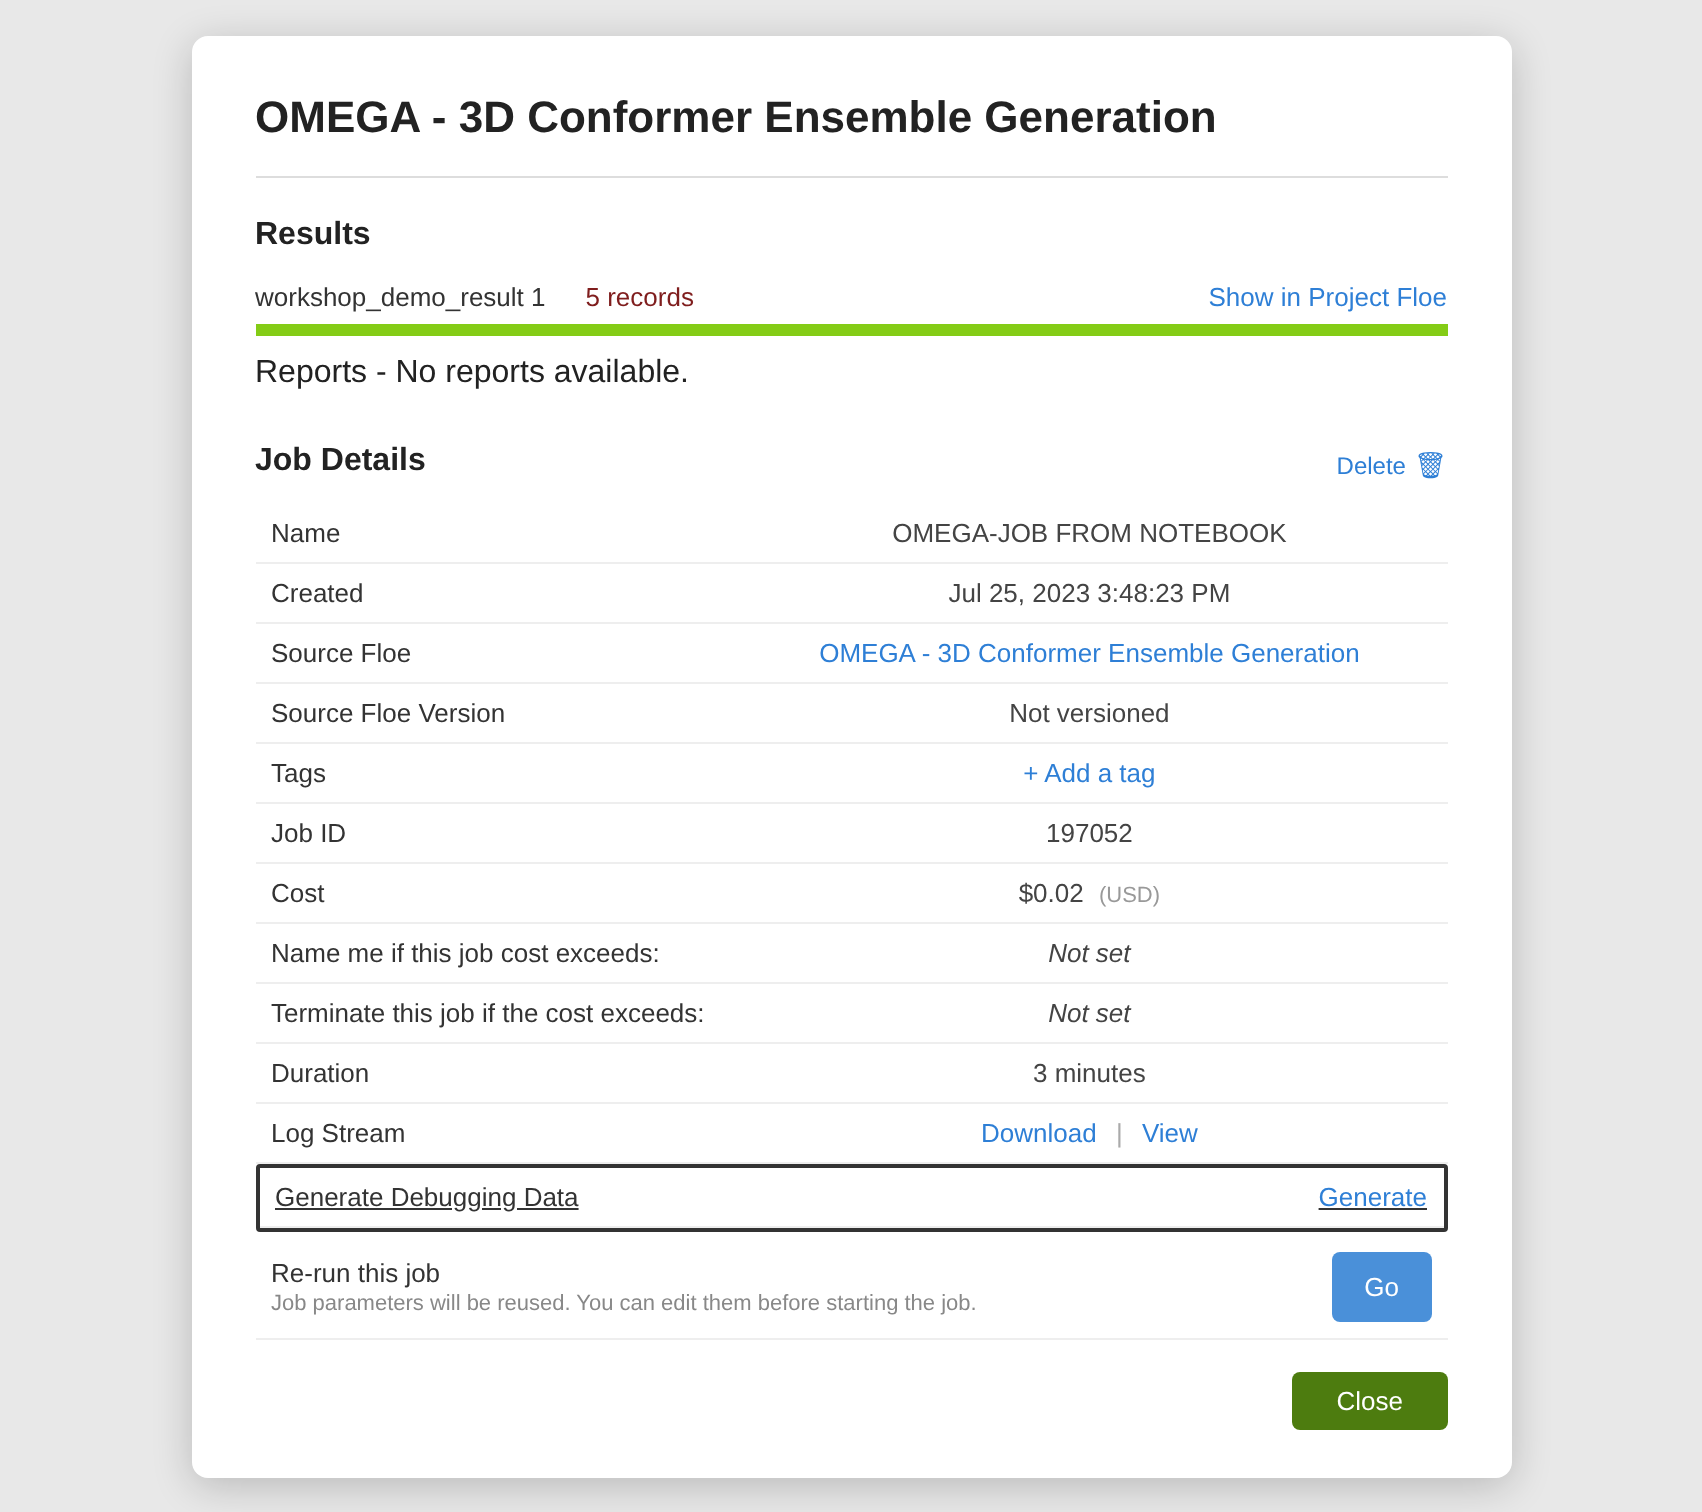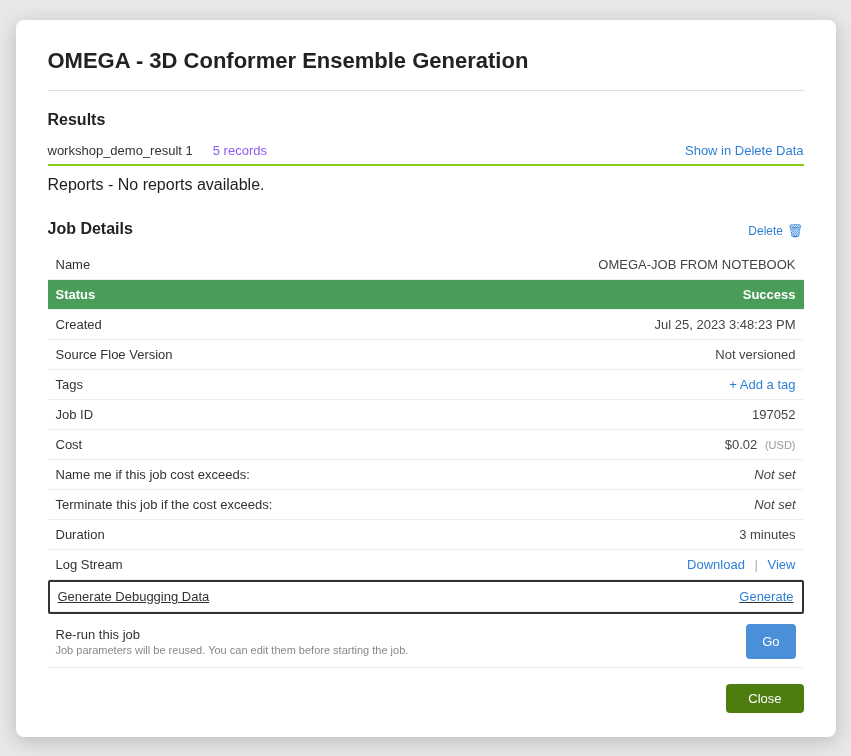--- a/index.html
+++ b/index.html
@@ -10,21 +10,21 @@
       align-items: center;
       justify-content: center;
       min-height: 756px;
       font-size: 13px;
       color: #333;
     }
     .modal-container {
       background: #fff;
       border-radius: 8px;
       box-shadow: 0 4px 20px rgba(0,0,0,0.2);
-      width: 820px;
+      width: 660px;
       padding: 28px 32px 24px 32px;
       position: relative;
     }
     .modal-title {
       font-size: 22px;
       font-weight: 600;
       color: #222;
       margin-bottom: 20px;
       border-bottom: 1px solid #ddd;
       padding-bottom: 16px;
@@ -33,30 +33,30 @@
       font-size: 16px;
       font-weight: 700;
       color: #222;
       margin-bottom: 8px;
       margin-top: 4px;
     }
     .results-row {
       display: flex;
       align-items: center;
       padding: 6px 0;
-      border-bottom: 2px solid #84cc16;
+      border-bottom: 6px solid #84cc16;
       margin-bottom: 10px;
     }
     .results-name {
       color: #333;
       flex: 0 0 auto;
       margin-right: 20px;
     }
     .results-records {
-      color: #8b5cf6;
+      color: #7f1d1d;
       flex: 1;
     }
     .link-blue {
       color: #2e7fd6;
       text-decoration: none;
       cursor: pointer;
     }
     .reports-text {
       font-size: 16px;
       font-weight: 400;
@@ -88,21 +88,21 @@
     tr td {
       padding: 7px 8px;
       border-bottom: 1px solid #eee;
       font-size: 13px;
     }
     tr td:first-child {
       color: #333;
       width: 40%;
     }
     tr td:last-child {
-      text-align: right;
+      text-align: center;
       color: #444;
     }
     tr.status-row td {
       background-color: #4a9c59;
       color: #fff;
       font-weight: 600;
     }
     tr.status-row td:last-child {
       color: #fff;
     }
@@ -180,48 +180,50 @@
 
 <div class="modal-container">
 
   <div class="modal-title">OMEGA - 3D Conformer Ensemble Generation</div>
 
   <div>
     <div class="section-heading">Results</div>
     <div class="results-row">
       <span class="results-name">workshop_demo_result 1</span>
       <span class="results-records">5 records</span>
-      <a class="link-blue">Show in Delete Data</a>
+      <a class="link-blue">Show in Project Floe</a>
     </div>
   </div>
 
   <div class="reports-text">Reports - No reports available.</div>
 
   <div>
     <div class="job-details-header">
       <span class="section-heading">Job Details</span>
       <a class="delete-link">
         <span>Delete</span>
         <span class="delete-icon">🗑</span>
       </a>
     </div>
 
     <table>
       <tbody>
         <tr>
           <td>Name</td>
           <td>OMEGA-JOB FROM NOTEBOOK</td>
         </tr>
-        <tr class="status-row">
-          <td>Status</td>
-          <td>Success</td>
-        </tr>
         <tr>
           <td>Created</td>
           <td>Jul 25, 2023 3:48:23 PM</td>
+        </tr>
+        <tr>
+          <td>Source Floe</td>
+          <td>
+            <a class="link-blue">OMEGA - 3D Conformer Ensemble Generation</a>
+          </td>
         </tr>
         <tr>
           <td>Source Floe Version</td>
           <td class="not-versioned">Not versioned</td>
         </tr>
         <tr>
           <td>Tags</td>
           <td>
             <a class="tag-add link-blue">+ Add a tag</a>
           </td>

